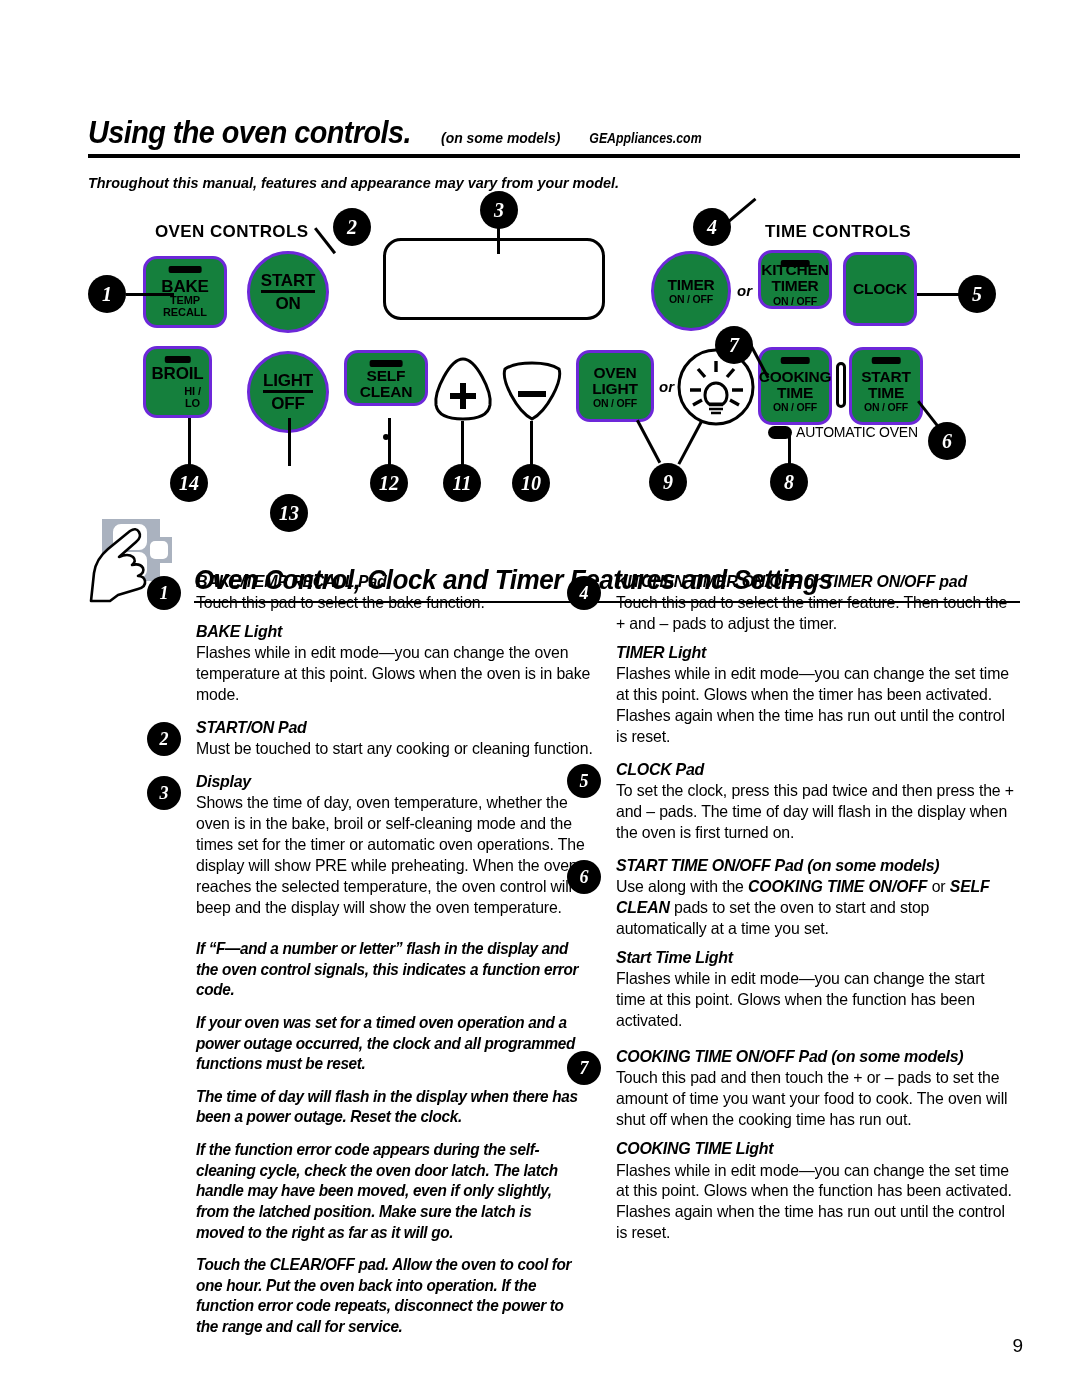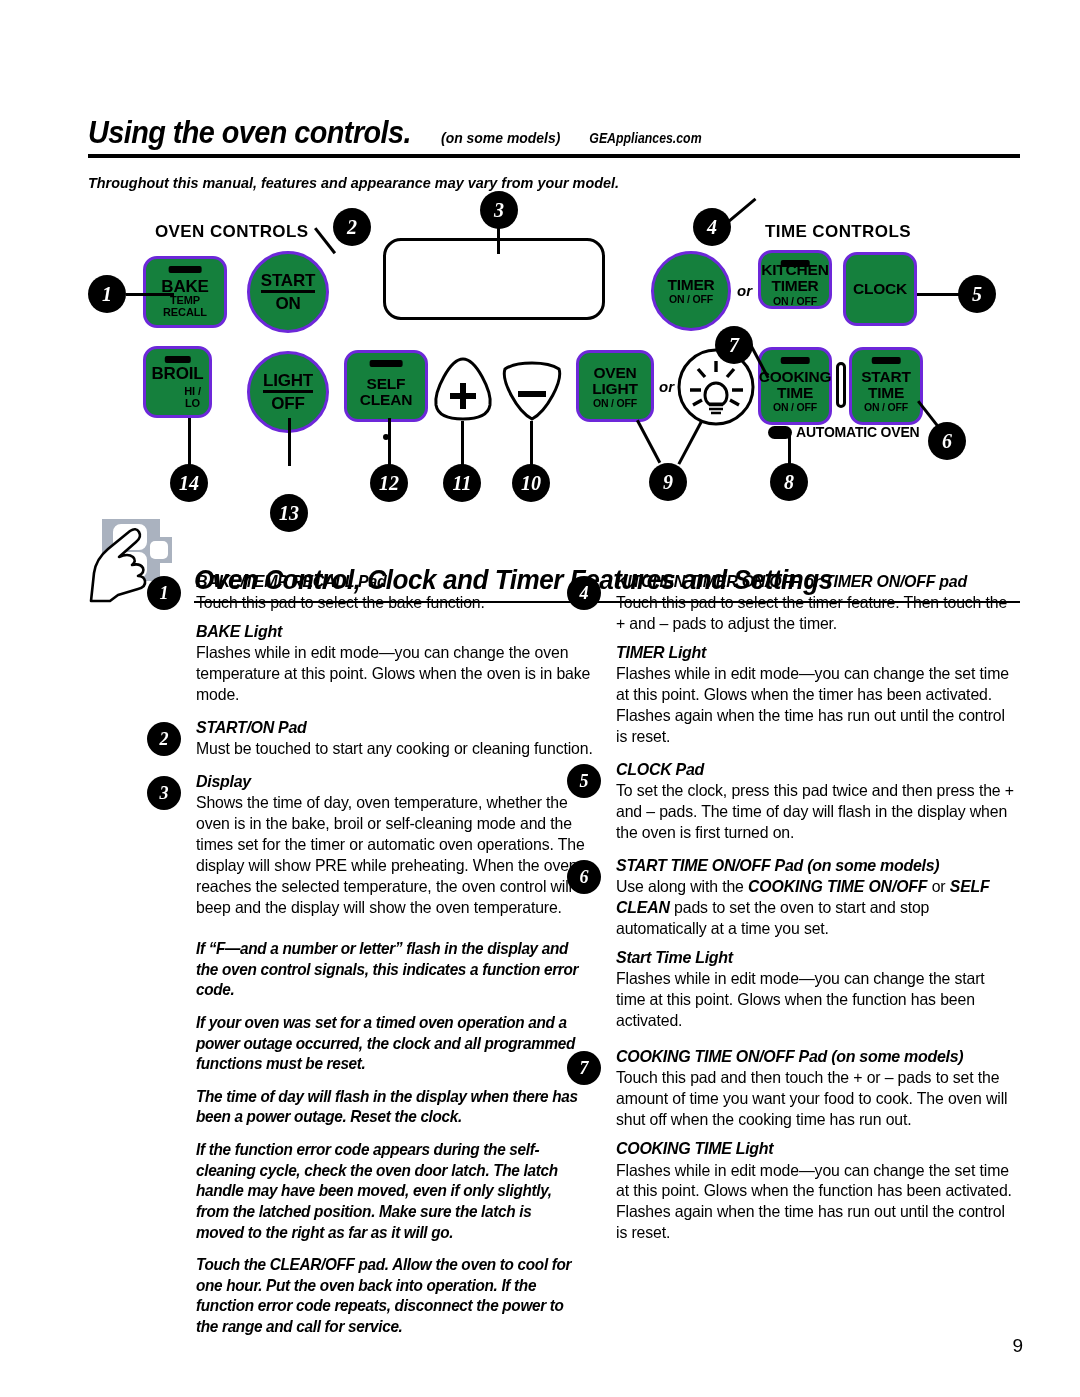--- a/index.html
+++ b/index.html
@@ -163,21 +163,21 @@
   }
   .auto-dot {
     width: 24px;
     height: 13px;
     background: #000;
     border-radius: 7px;
     margin-right: 4px;
   }
   .auto-text {
     font-size: 14px;
-    font-weight: bold;
+    font-weight: normal;
     letter-spacing: -0.2px;
     white-space: nowrap;
   }
 
   
   .link-bar {
     position: absolute;
     border: 3px solid #000;
     border-radius: 7px;
     box-sizing: border-box;
@@ -371,21 +371,21 @@
     <div class="bar"></div>
     <div class="key-main" style="margin-top:10px;">BROIL</div>
     <div class="key-sub" style="margin-top:4px;padding-left:30px;">HI / LO</div>
   </div>
 
   <div class="key circ" style="left:247px; top:161px; width:82px; height:82px;">
     <div class="key-main uline">LIGHT</div>
     <div class="key-main">OFF</div>
   </div>
 
-  <div class="key sq" style="left:344px; top:160px; width:84px; height:72px;align-items:center;">
+  <div class="key sq" style="left:344px; top:160px; width:84px; height:56px;align-items:center;">
     <div class="bar"></div>
     <div class="key-main small" style="margin-top:12px;">SELF</div>
     <div class="key-main small">CLEAN</div>
   </div>
 
   <svg style="position:absolute; left:430px; top:165px;" width="66" height="68">
     <path d="M33 4 C46 4, 62 36, 60 50 C58 62, 44 64, 33 64 C22 64, 8 62, 6 50 C4 36, 20 4, 33 4 Z" fill="#fff" stroke="#000" stroke-width="3"></path>
     <path d="M33 28 V54 M20 41 H46" stroke="#000" stroke-width="6" stroke-linecap="butt"></path>
   </svg>
   <svg style="position:absolute; left:499px; top:165px;" width="66" height="68">

